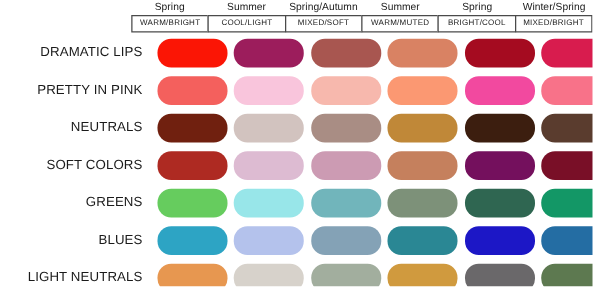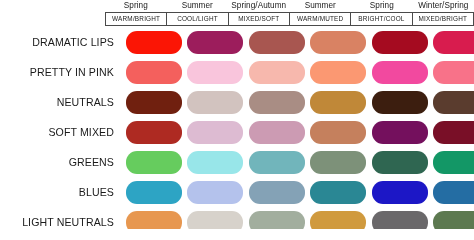--- a/index.html
+++ b/index.html
@@ -208,21 +208,21 @@
         <div class="swatch-cell">
             <div class="swatch" style="background-color: rgb(60, 30, 15);"></div>
           </div>
         <div class="swatch-cell">
             <div class="swatch" style="background-color: rgb(90, 60, 46);"></div>
           </div>
       </div>
     </div>
 
     <div class="row">
-      <div class="row-label">SOFT MIXED</div>
+      <div class="row-label">SOFT COLORS</div>
       <div class="swatch-strip">
         <div class="swatch-cell">
             <div class="swatch" style="background-color: rgb(174, 42, 34);"></div>
           </div>
         <div class="swatch-cell">
             <div class="swatch" style="background-color: rgb(221, 187, 210);"></div>
           </div>
         <div class="swatch-cell">
             <div class="swatch" style="background-color: rgb(204, 155, 179);"></div>
           </div>

